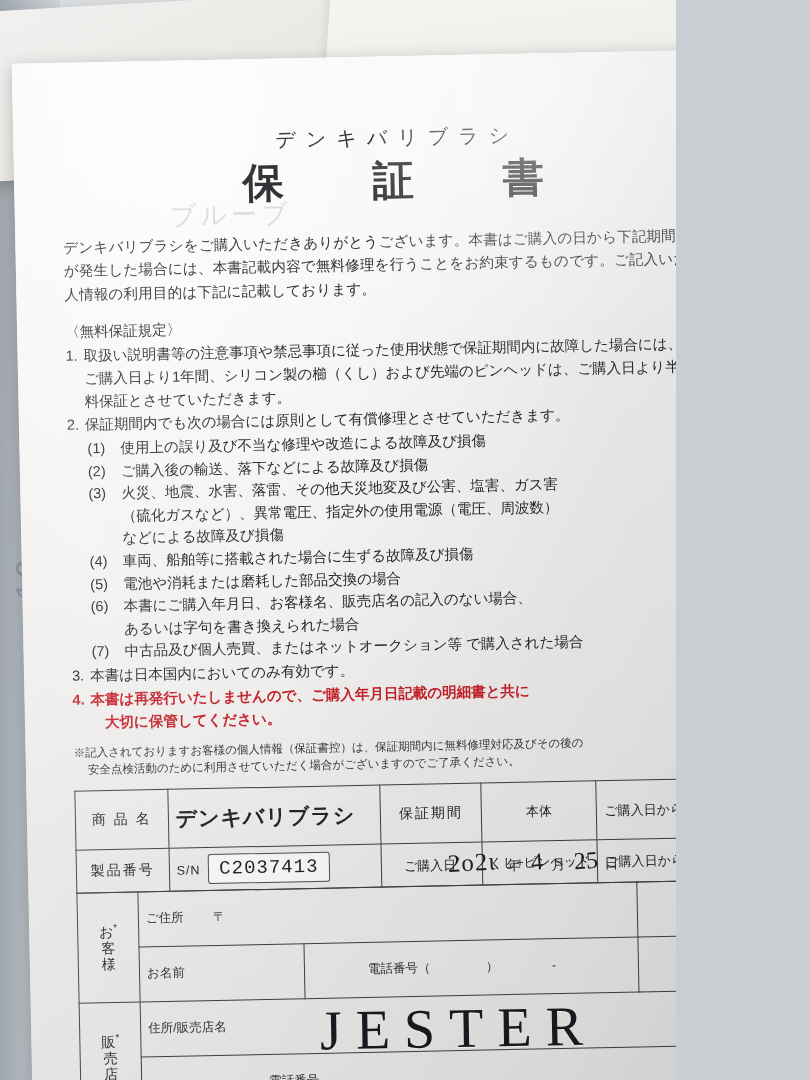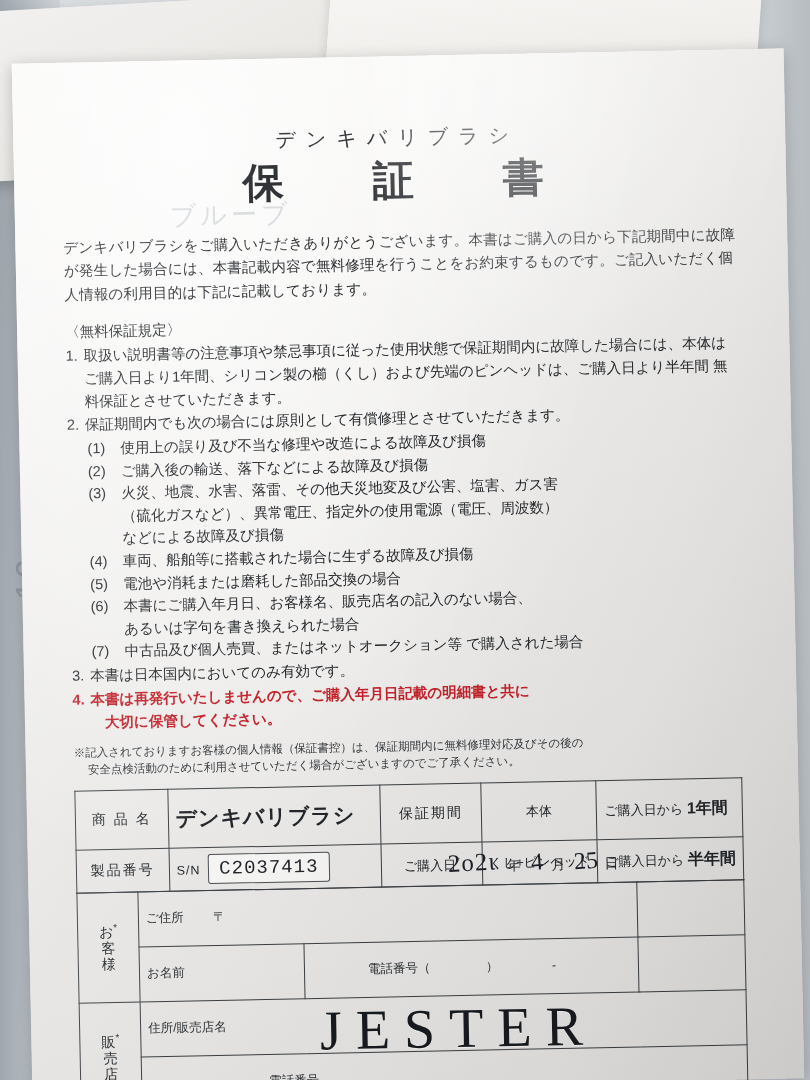--- a/index.html
+++ b/index.html
@@ -10,21 +10,21 @@
   body {
     width: 810px;
     height: 1080px;
     overflow: hidden;
     font-family: "Liberation Sans", sans-serif;
   }
 
   
   .photo {
     position: relative;
-    width: 810px;
+    width: 676px;
     height: 1080px;
     overflow: hidden;
     background: linear-gradient(115deg, #cfd4d8 0%, #d7dbde 18%, #c3c8cd 40%, #b9bec4 70%, #c8cdd2 100%);
   }
   .desk-left {
     position: absolute;
     left: 0; top: 0;
     width: 60px; height: 1080px;
     background: linear-gradient(90deg, #9fa6ad 0%, #b9bfc5 55%, #cfd3d7 100%);
   }

